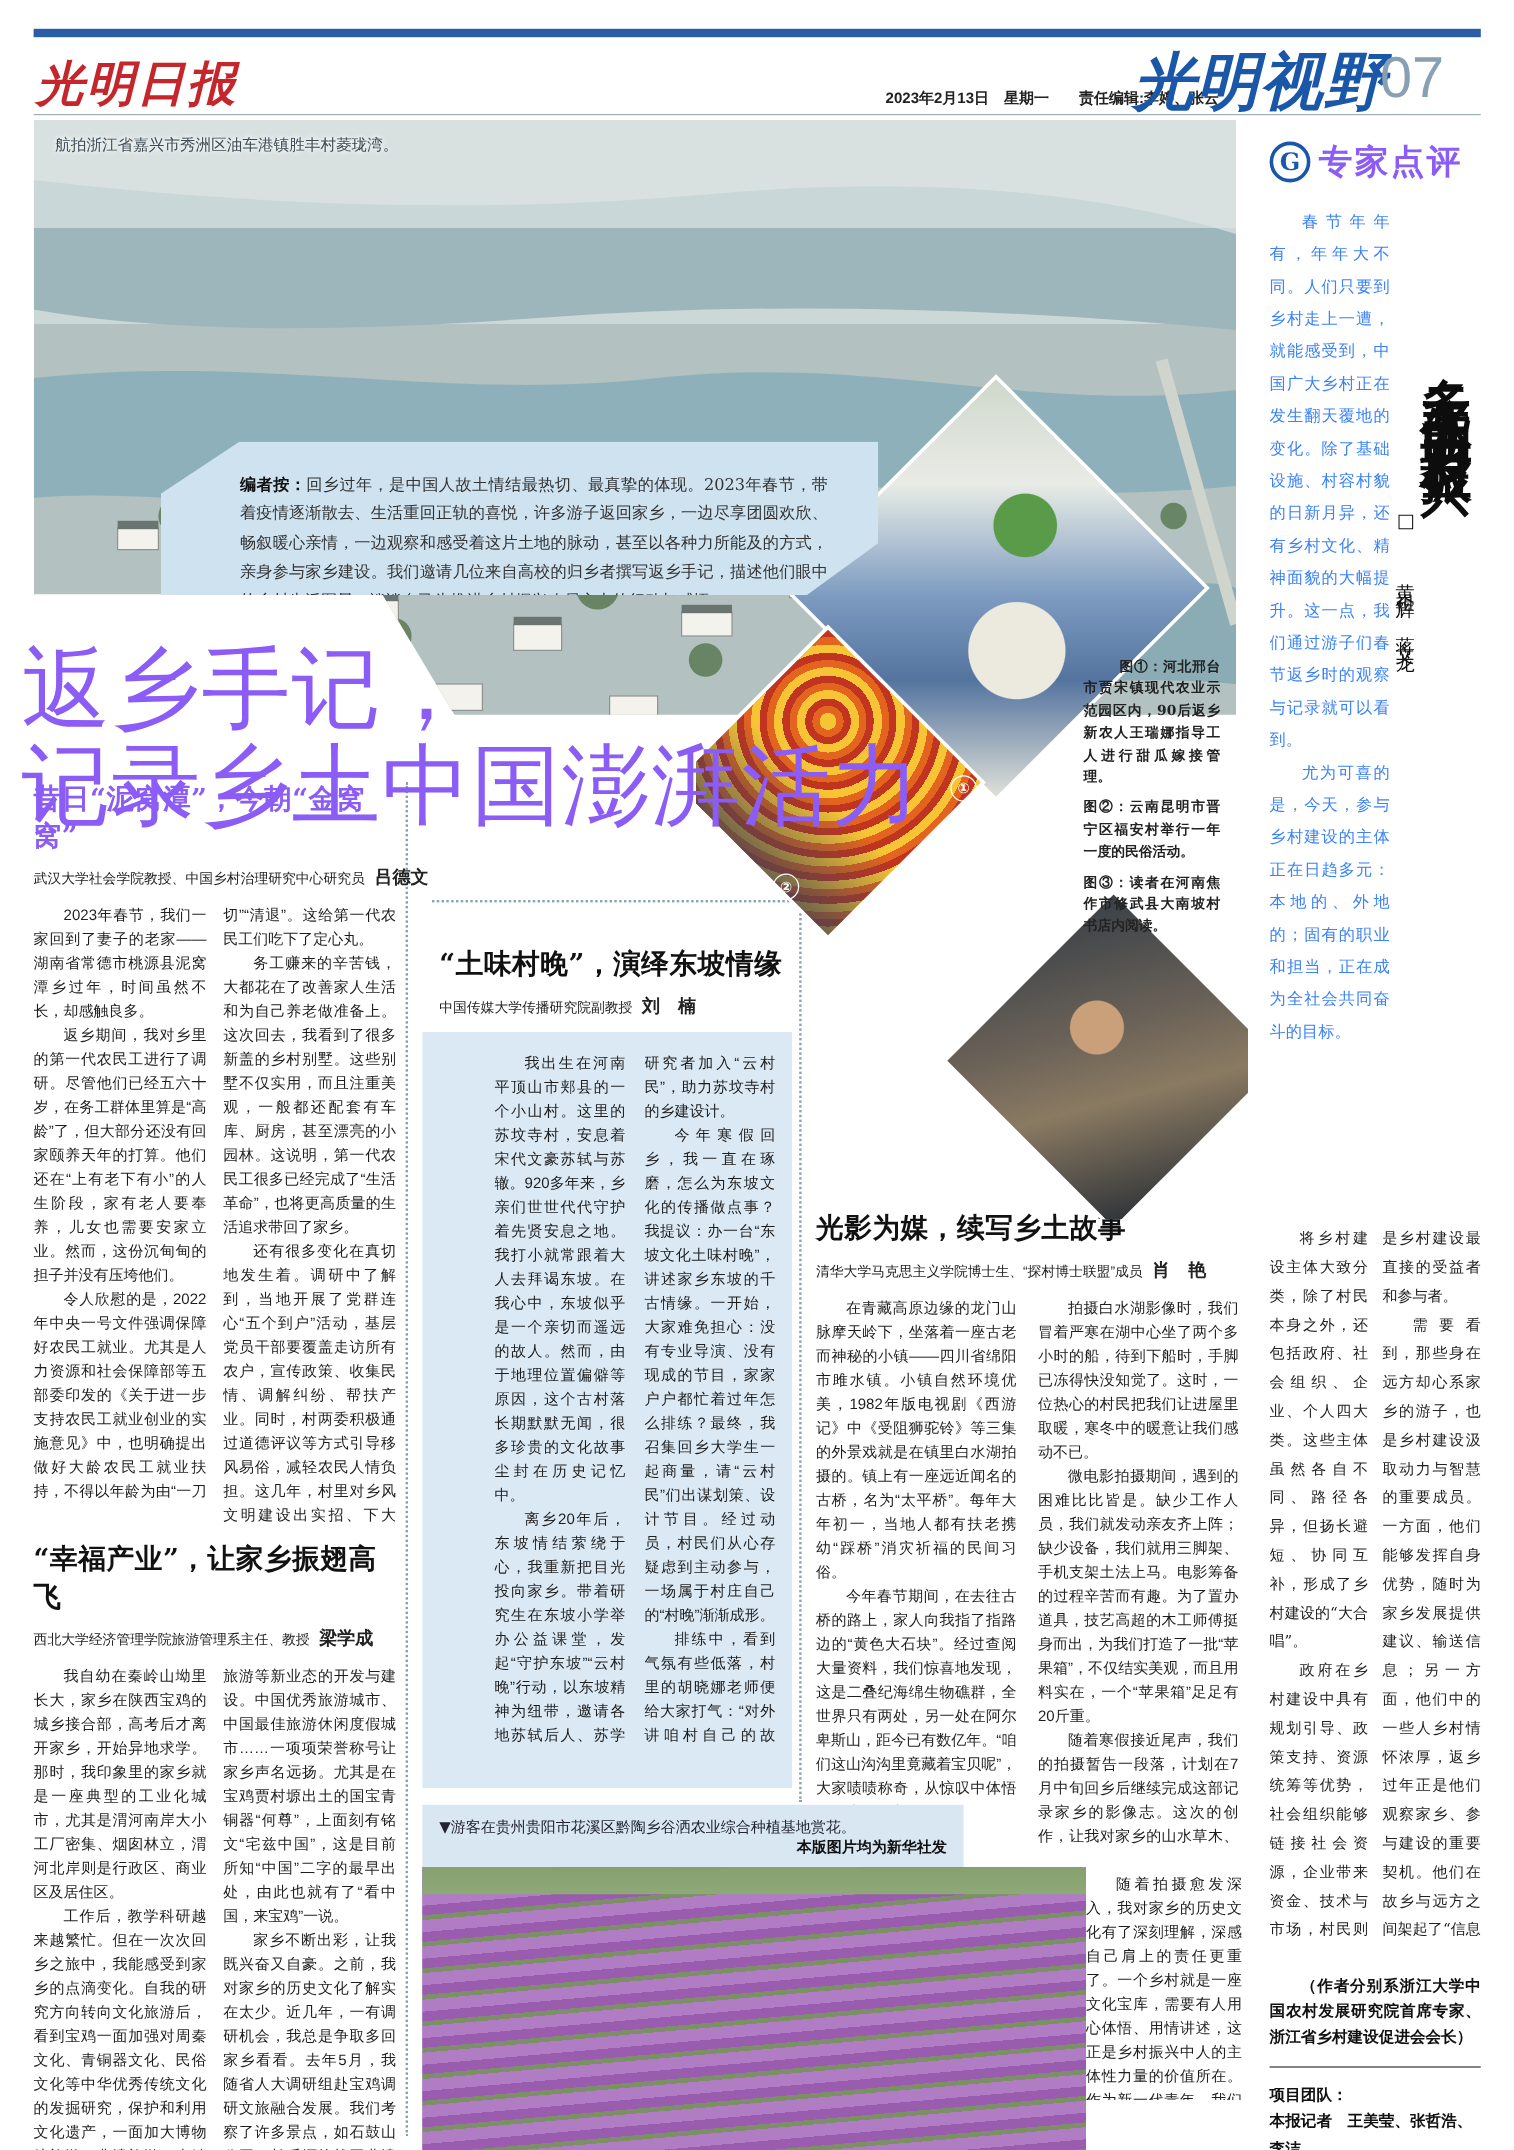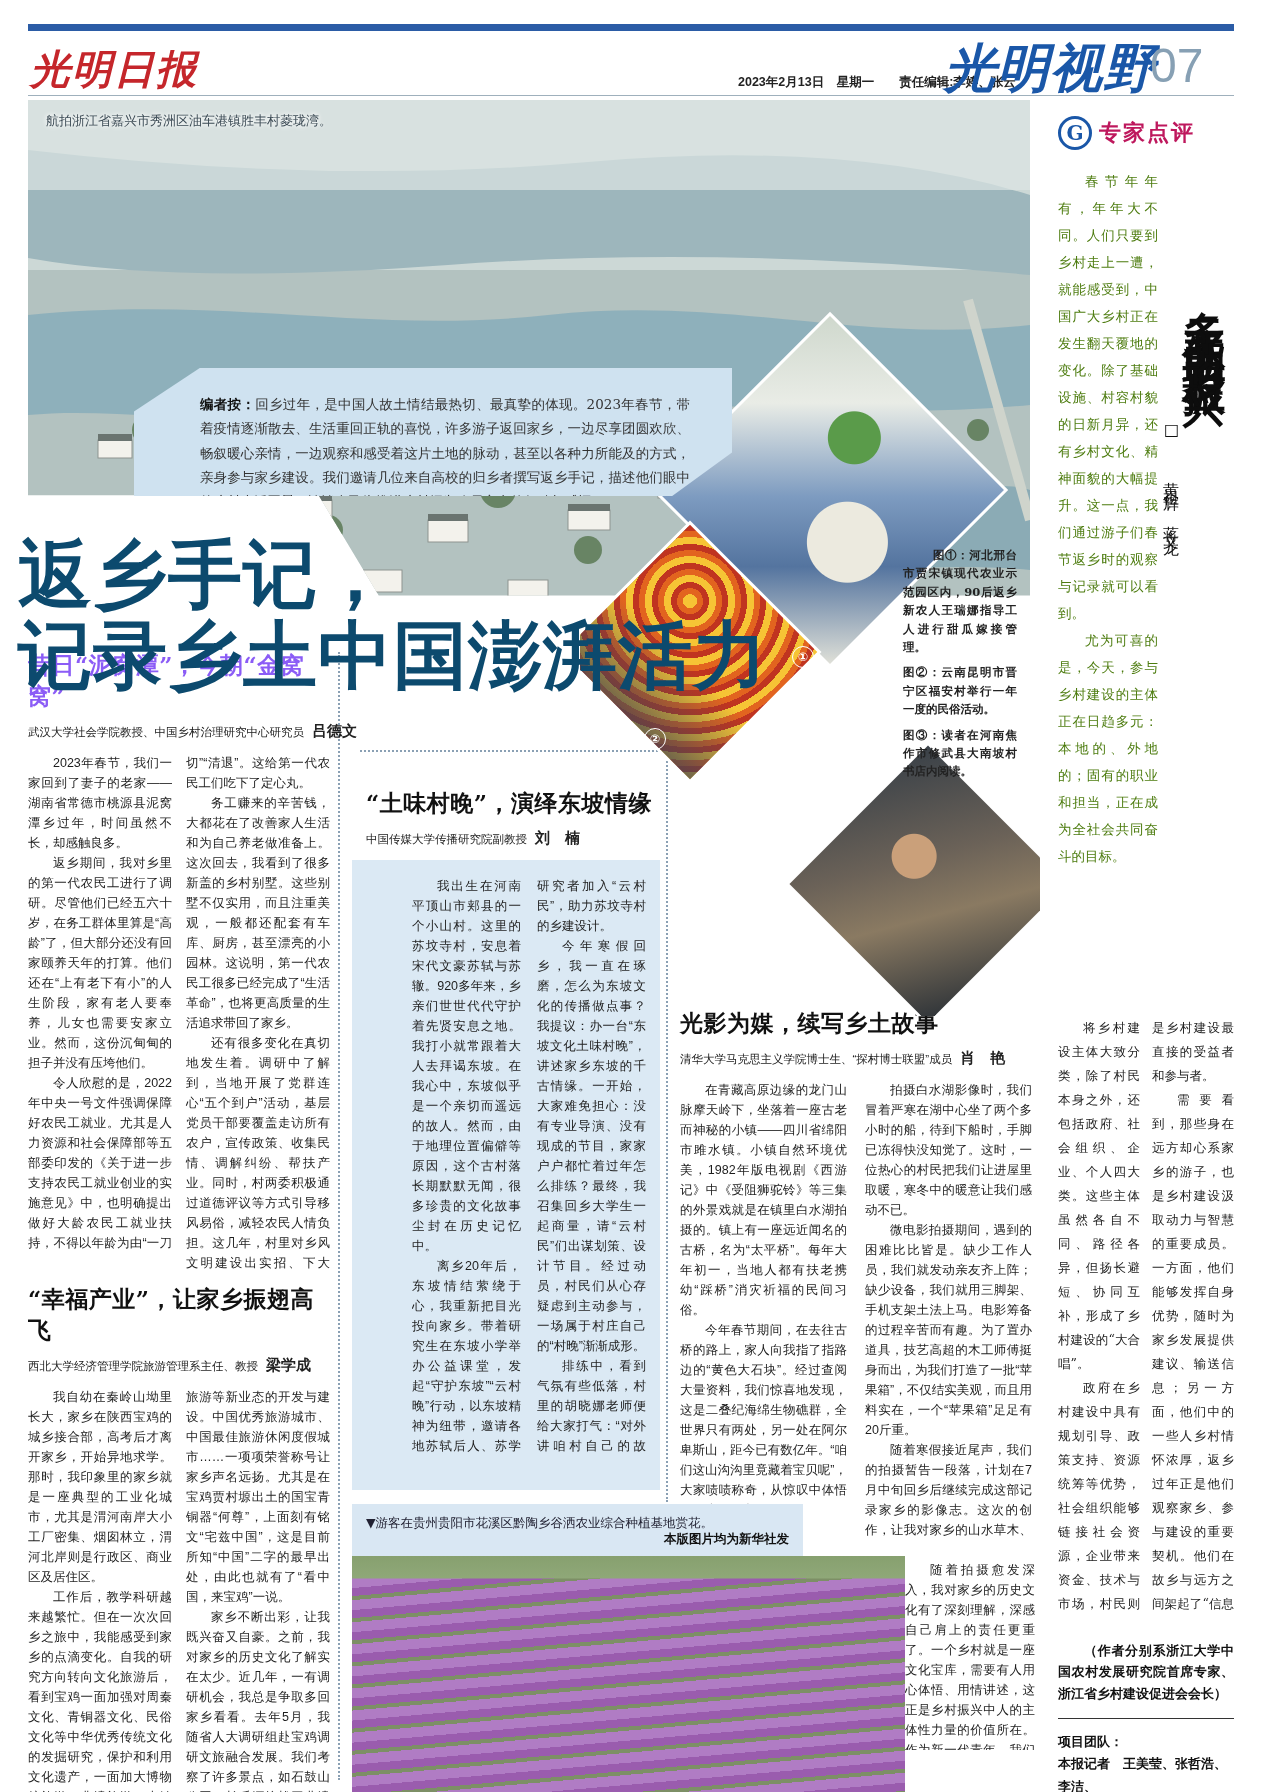--- a/index.html
+++ b/index.html
@@ -19,21 +19,21 @@
         clip-path:polygon(0 0,100% 0,100% 84%,35% 84%,29% 67%,0 67%);}
   .hero svg{display:block;width:100%;height:100%;}
   .hero-caption{position:absolute;left:46px;top:112px;font-family:"DejaVu Serif",serif;
         font-size:13px;color:#3c4b55;text-shadow:0 0 4px #fff,0 0 6px #fff;z-index:4;}
   .editor-note{position:absolute;left:134px;top:368px;width:598px;height:128px;background:#cfe2f0;
         clip-path:polygon(11% 0,100% 0,100% 66%,90% 100%,0 100%,0 34%);
         z-index:5;padding:24px 42px 0 66px;box-sizing:border-box;
         font-family:"DejaVu Serif",serif;font-size:13.5px;line-height:1.8;color:#333;text-align:justify;}
   .editor-note .en-label{font-weight:bold;color:#111;}
   .headline{position:absolute;left:18px;top:534px;z-index:6;font-family:"DejaVu Serif",serif;
-        font-weight:700;font-size:74px;line-height:1.1;color:#0c4a6e;letter-spacing:1px;}
+        font-weight:400;font-size:74px;line-height:1.1;color:#8b5cf6;letter-spacing:1px;}
   
   .collage{position:absolute;left:580px;top:300px;width:460px;height:716px;overflow:hidden;z-index:3;}
   .diamond{position:absolute;transform:rotate(45deg);box-shadow:0 0 0 3px #fff;}
   .d1{left:127px;top:67px;width:246px;height:246px;
       background:radial-gradient(circle at 42% 28%,#5a9b4a 0 26px,rgba(0,0,0,0) 27px),
                  radial-gradient(circle at 70% 60%,#eceadf 0 40px,rgba(0,0,0,0) 41px),
                  linear-gradient(135deg,#cfd8cd 0%,#e9ece6 25%,#7d9bc0 52%,#54749f 72%,#dfe0d8 100%);}
   .d2{left:20px;top:262px;width:180px;height:180px;
       background:linear-gradient(to bottom,rgba(120,130,150,0) 55%,rgba(70,70,80,.75)),
                  repeating-radial-gradient(circle at 30% 30%,#f6c435 0 7px,#e2641f 7px 13px,#c03420 13px 19px);}
@@ -83,24 +83,24 @@
   .flower{position:absolute;left:352px;top:1556px;width:553px;height:236px;
       background-color:#a86fc0;
       background-image:linear-gradient(to bottom,#87a06f 0,#8fa878 22px,rgba(0,0,0,0) 23px),
         repeating-linear-gradient(175deg,#b07cc4 0 10px,#9a5cae 10px 18px,#7d8f66 18px 22px);}
   
   .sidebar{position:absolute;left:1058px;top:116px;width:176px;}
   .sb-header{display:flex;align-items:center;gap:7px;}
   .g-logo{width:28px;height:28px;border:3px solid #1a57a8;border-radius:50%;color:#1a57a8;
       font-weight:bold;font-size:20px;line-height:28px;text-align:center;
       font-family:"DejaVu Serif",serif;}
-  .sb-label{color:#be185d;font-weight:bold;font-size:22px;letter-spacing:2px;}
+  .sb-label{color:#8b5cf6;font-weight:bold;font-size:28px;letter-spacing:2px;}
   .sb-top{position:relative;margin-top:18px;height:842px;}
   .sb-col1{position:absolute;left:0;top:0;width:100px;height:842px;overflow:hidden;
-      font-family:"DejaVu Serif",serif;font-size:13.5px;line-height:27px;text-align:justify;color:#4d7c0f;}
+      font-family:"DejaVu Serif",serif;font-size:13.5px;line-height:27px;text-align:justify;color:#3b82f6;}
   .sb-col1 p{margin:0;text-indent:2em;}
   .sb-authors{position:absolute;left:102px;top:252px;writing-mode:vertical-rl;
       font-family:"DejaVu Serif",serif;font-size:16px;letter-spacing:7px;color:#111;height:360px;}
   .sb-title{position:absolute;right:0;top:108px;writing-mode:vertical-rl;
       font-family:"DejaVu Serif",serif;font-weight:900;font-size:43px;letter-spacing:8px;
       color:#0d0d0d;height:620px;}
   .sb-two{margin-top:6px;height:614px;column-count:2;column-gap:12px;overflow:hidden;
       font-family:"DejaVu Serif",serif;font-size:12.5px;line-height:24px;text-align:justify;color:#222;}
   .sb-two p{margin:0;text-indent:2em;}
   .sb-note{margin-top:10px;font-weight:bold;font-size:13px;line-height:1.65;text-align:justify;

